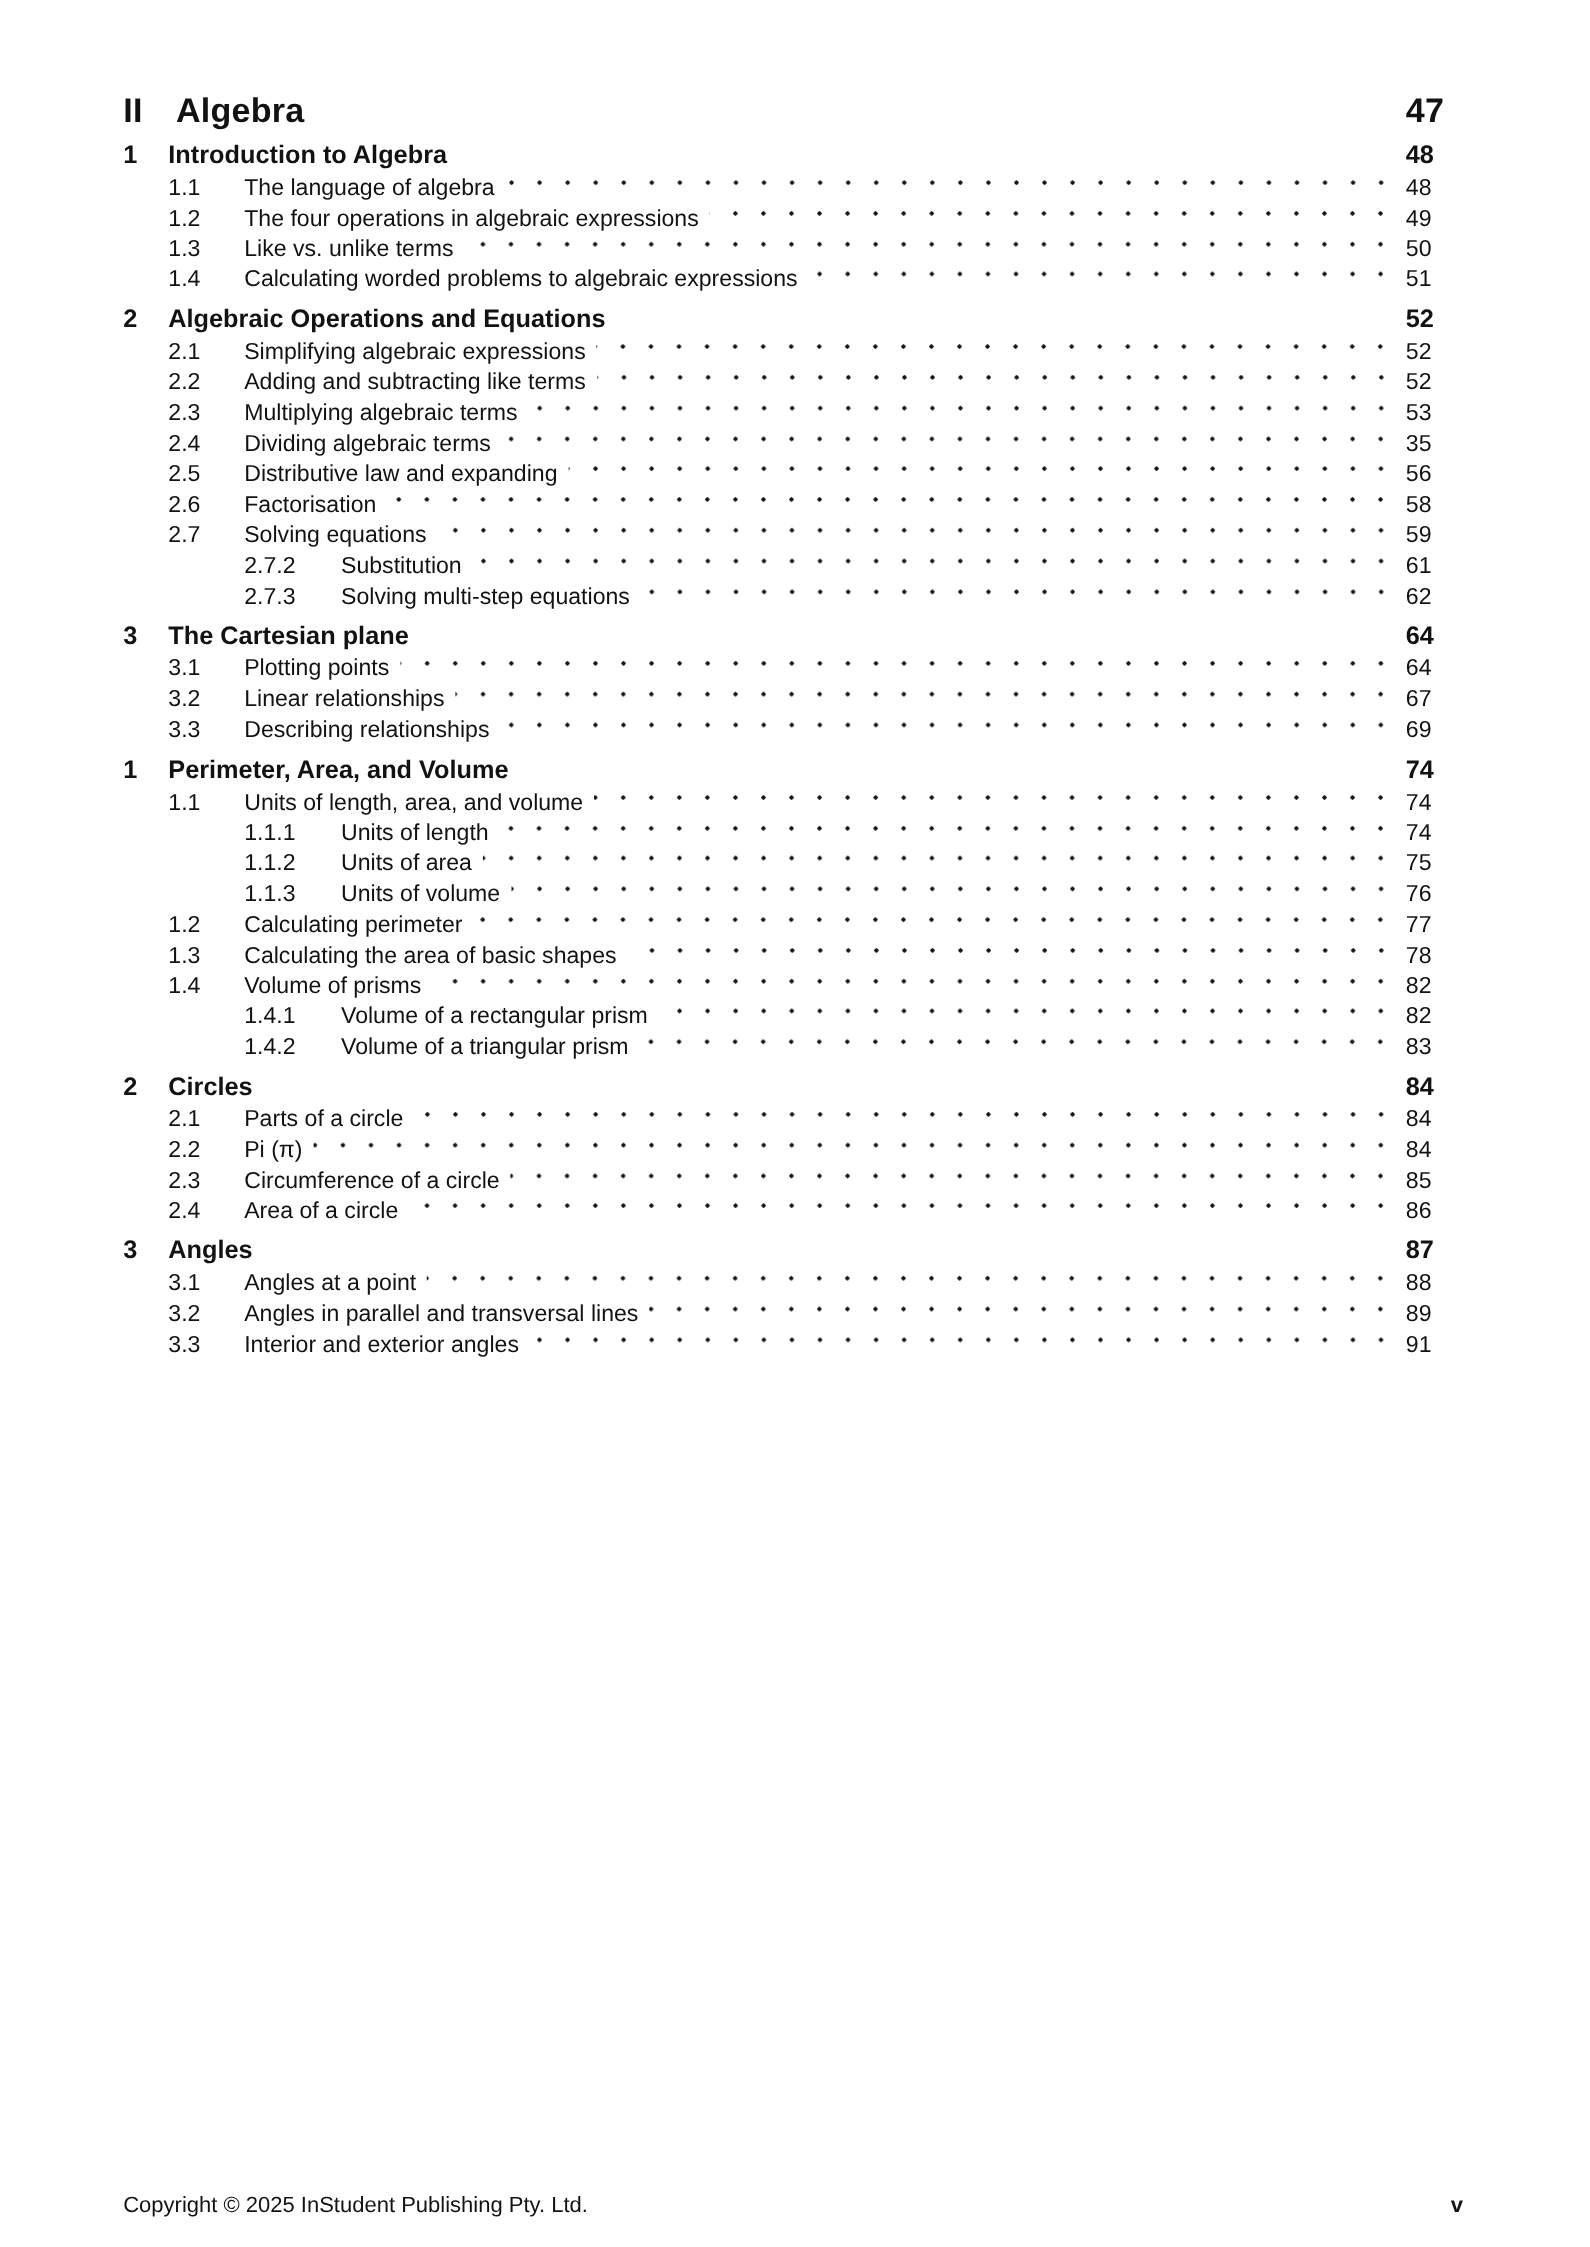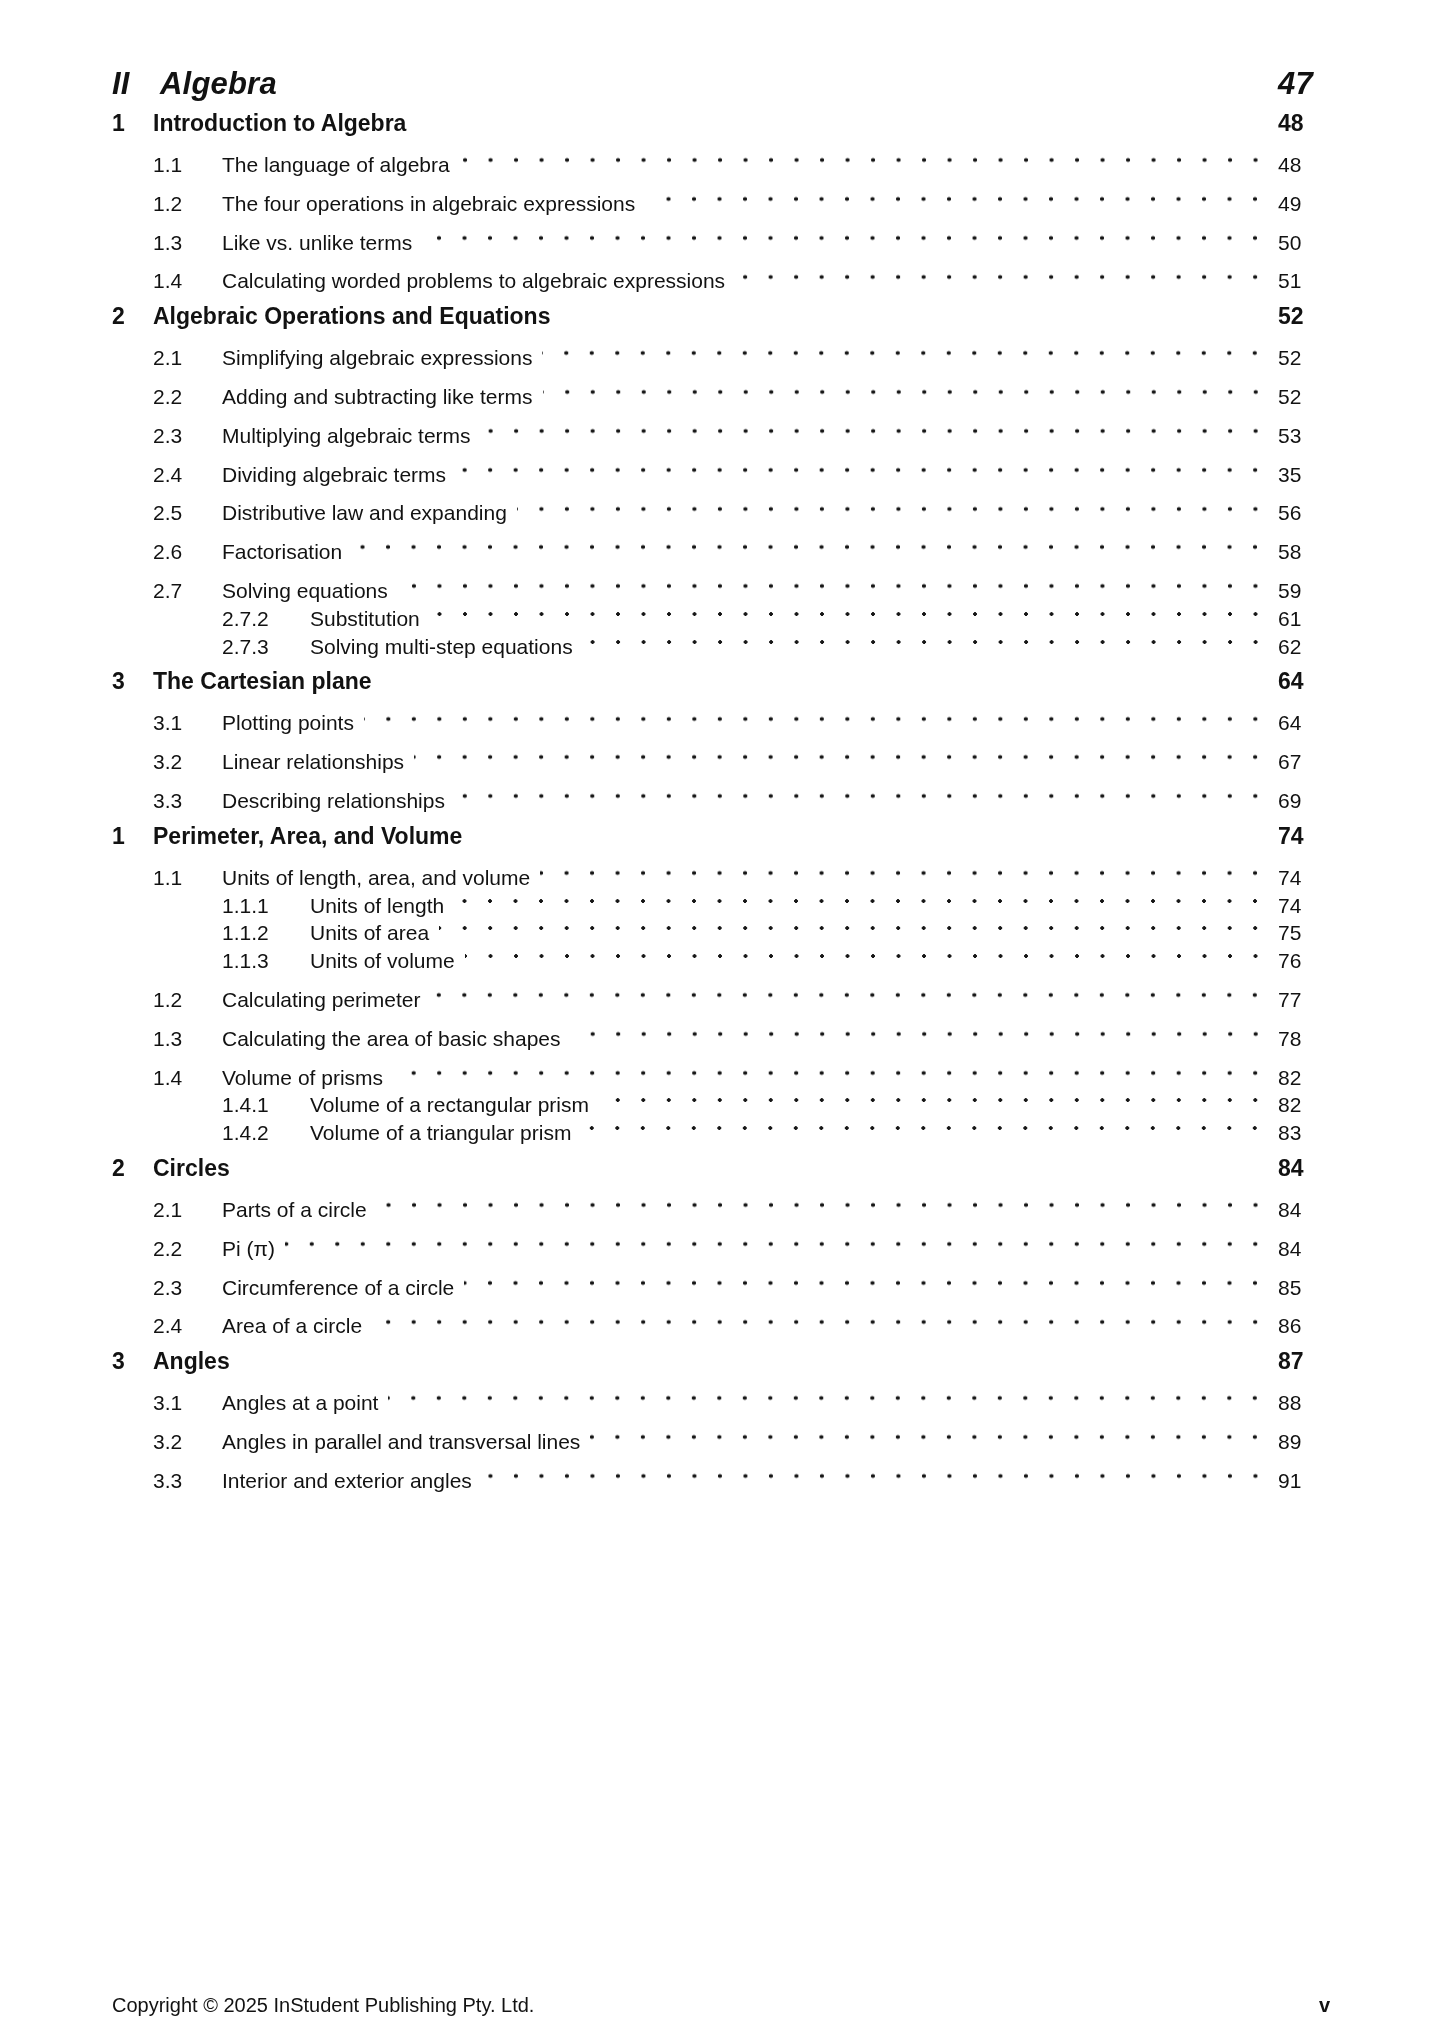--- a/index.html
+++ b/index.html
@@ -23,38 +23,38 @@
 
   .row { display: flex; align-items: baseline; }
 
   .row.part {
     font-weight: bold;
     font-size: 31px;
     line-height: 36px;
     margin-top: 20px;
     letter-spacing: 0.2px;
   }
-  .row.part.first { margin-top: 0; font-style: italic; }
+  .row.part.first { margin-top: 17px; }
 
   .row.chapter {
     font-weight: bold;
     font-size: 23px;
     line-height: 30px;
     margin-top: 6px;
     margin-bottom: 2px;
   }
 
   .row.section, .row.subsection {
     font-size: 21px;
     line-height: 27.8px;
   }
 
   .part .num     { width: 48px; flex: none; }
   .chapter .num  { width: 41px; flex: none; }
-  .section .num  { margin-left: 41px; width: 69px; flex: none; margin-top: 11px; }
+  .section .num  { margin-left: 41px; width: 69px; flex: none; }
   .subsection .num { margin-left: 110px; width: 88px; flex: none; }
 
   .title { flex: none; white-space: nowrap; text-align: center; }
 
   .leader {
     flex: 1 1 auto;
     align-self: stretch;
     margin: 0 6px 0 10px;
     background-image: radial-gradient(circle, #161616 1.7px, transparent 2.1px);
     background-size: 25.5px 25.5px;

